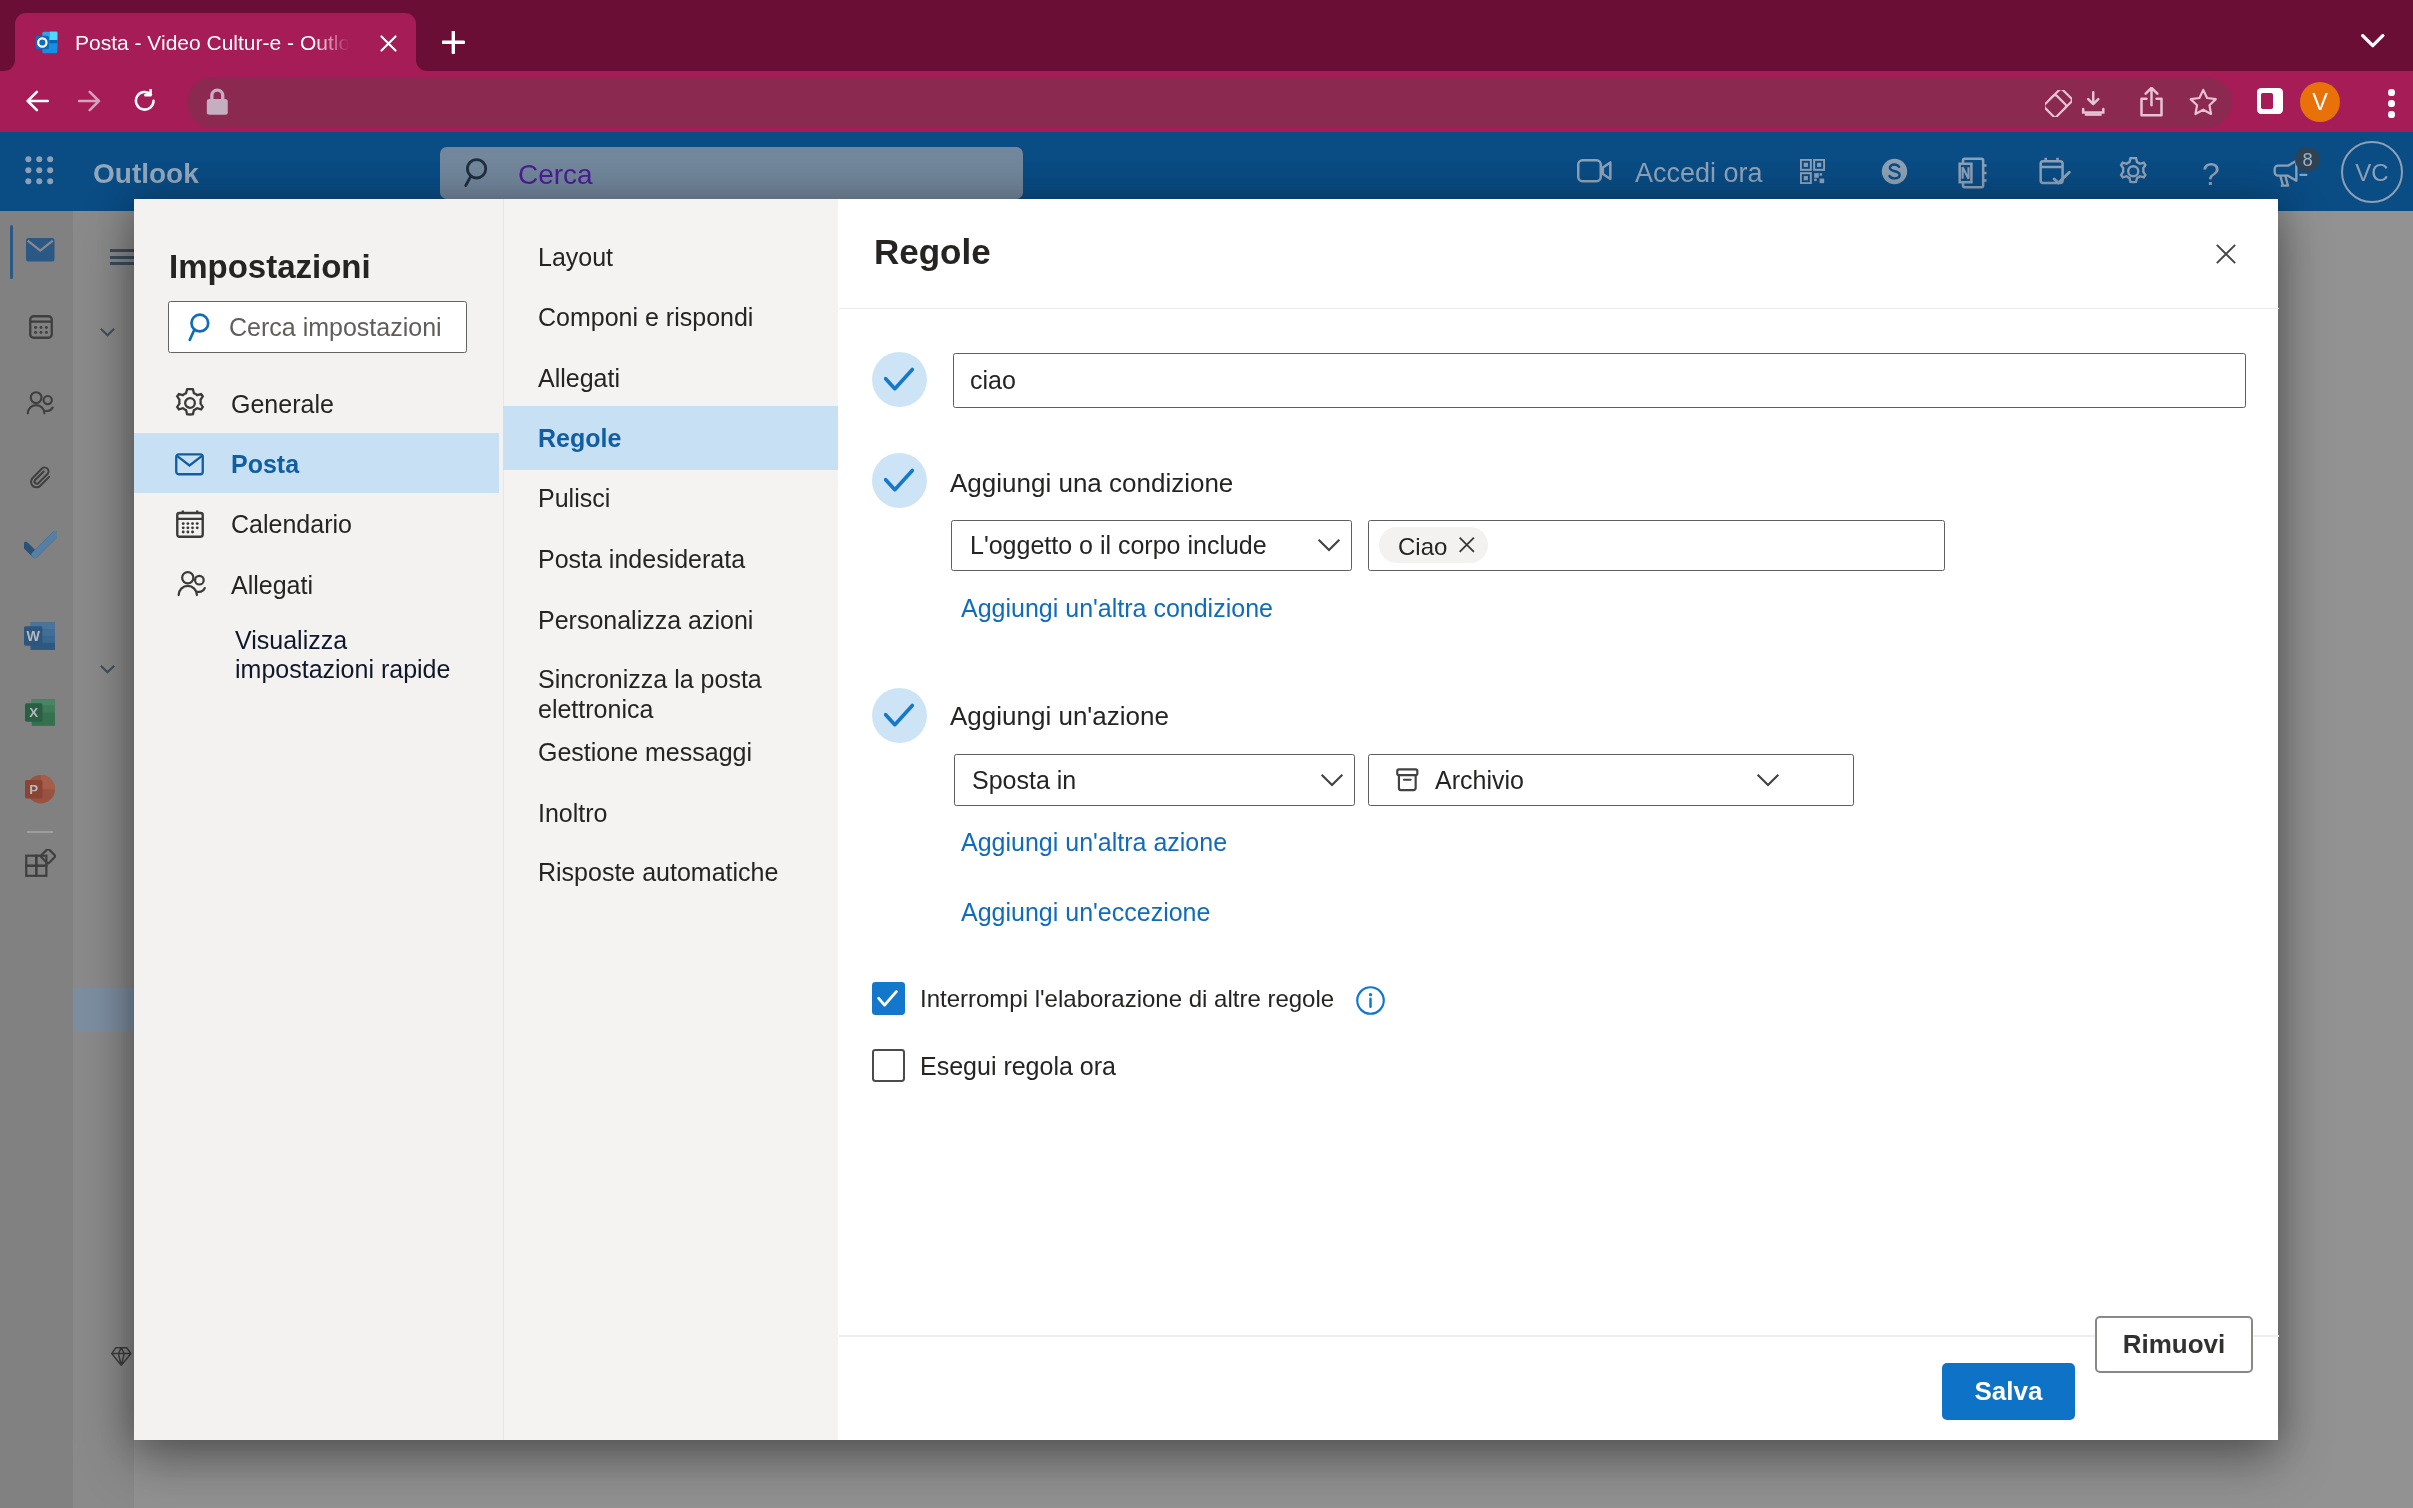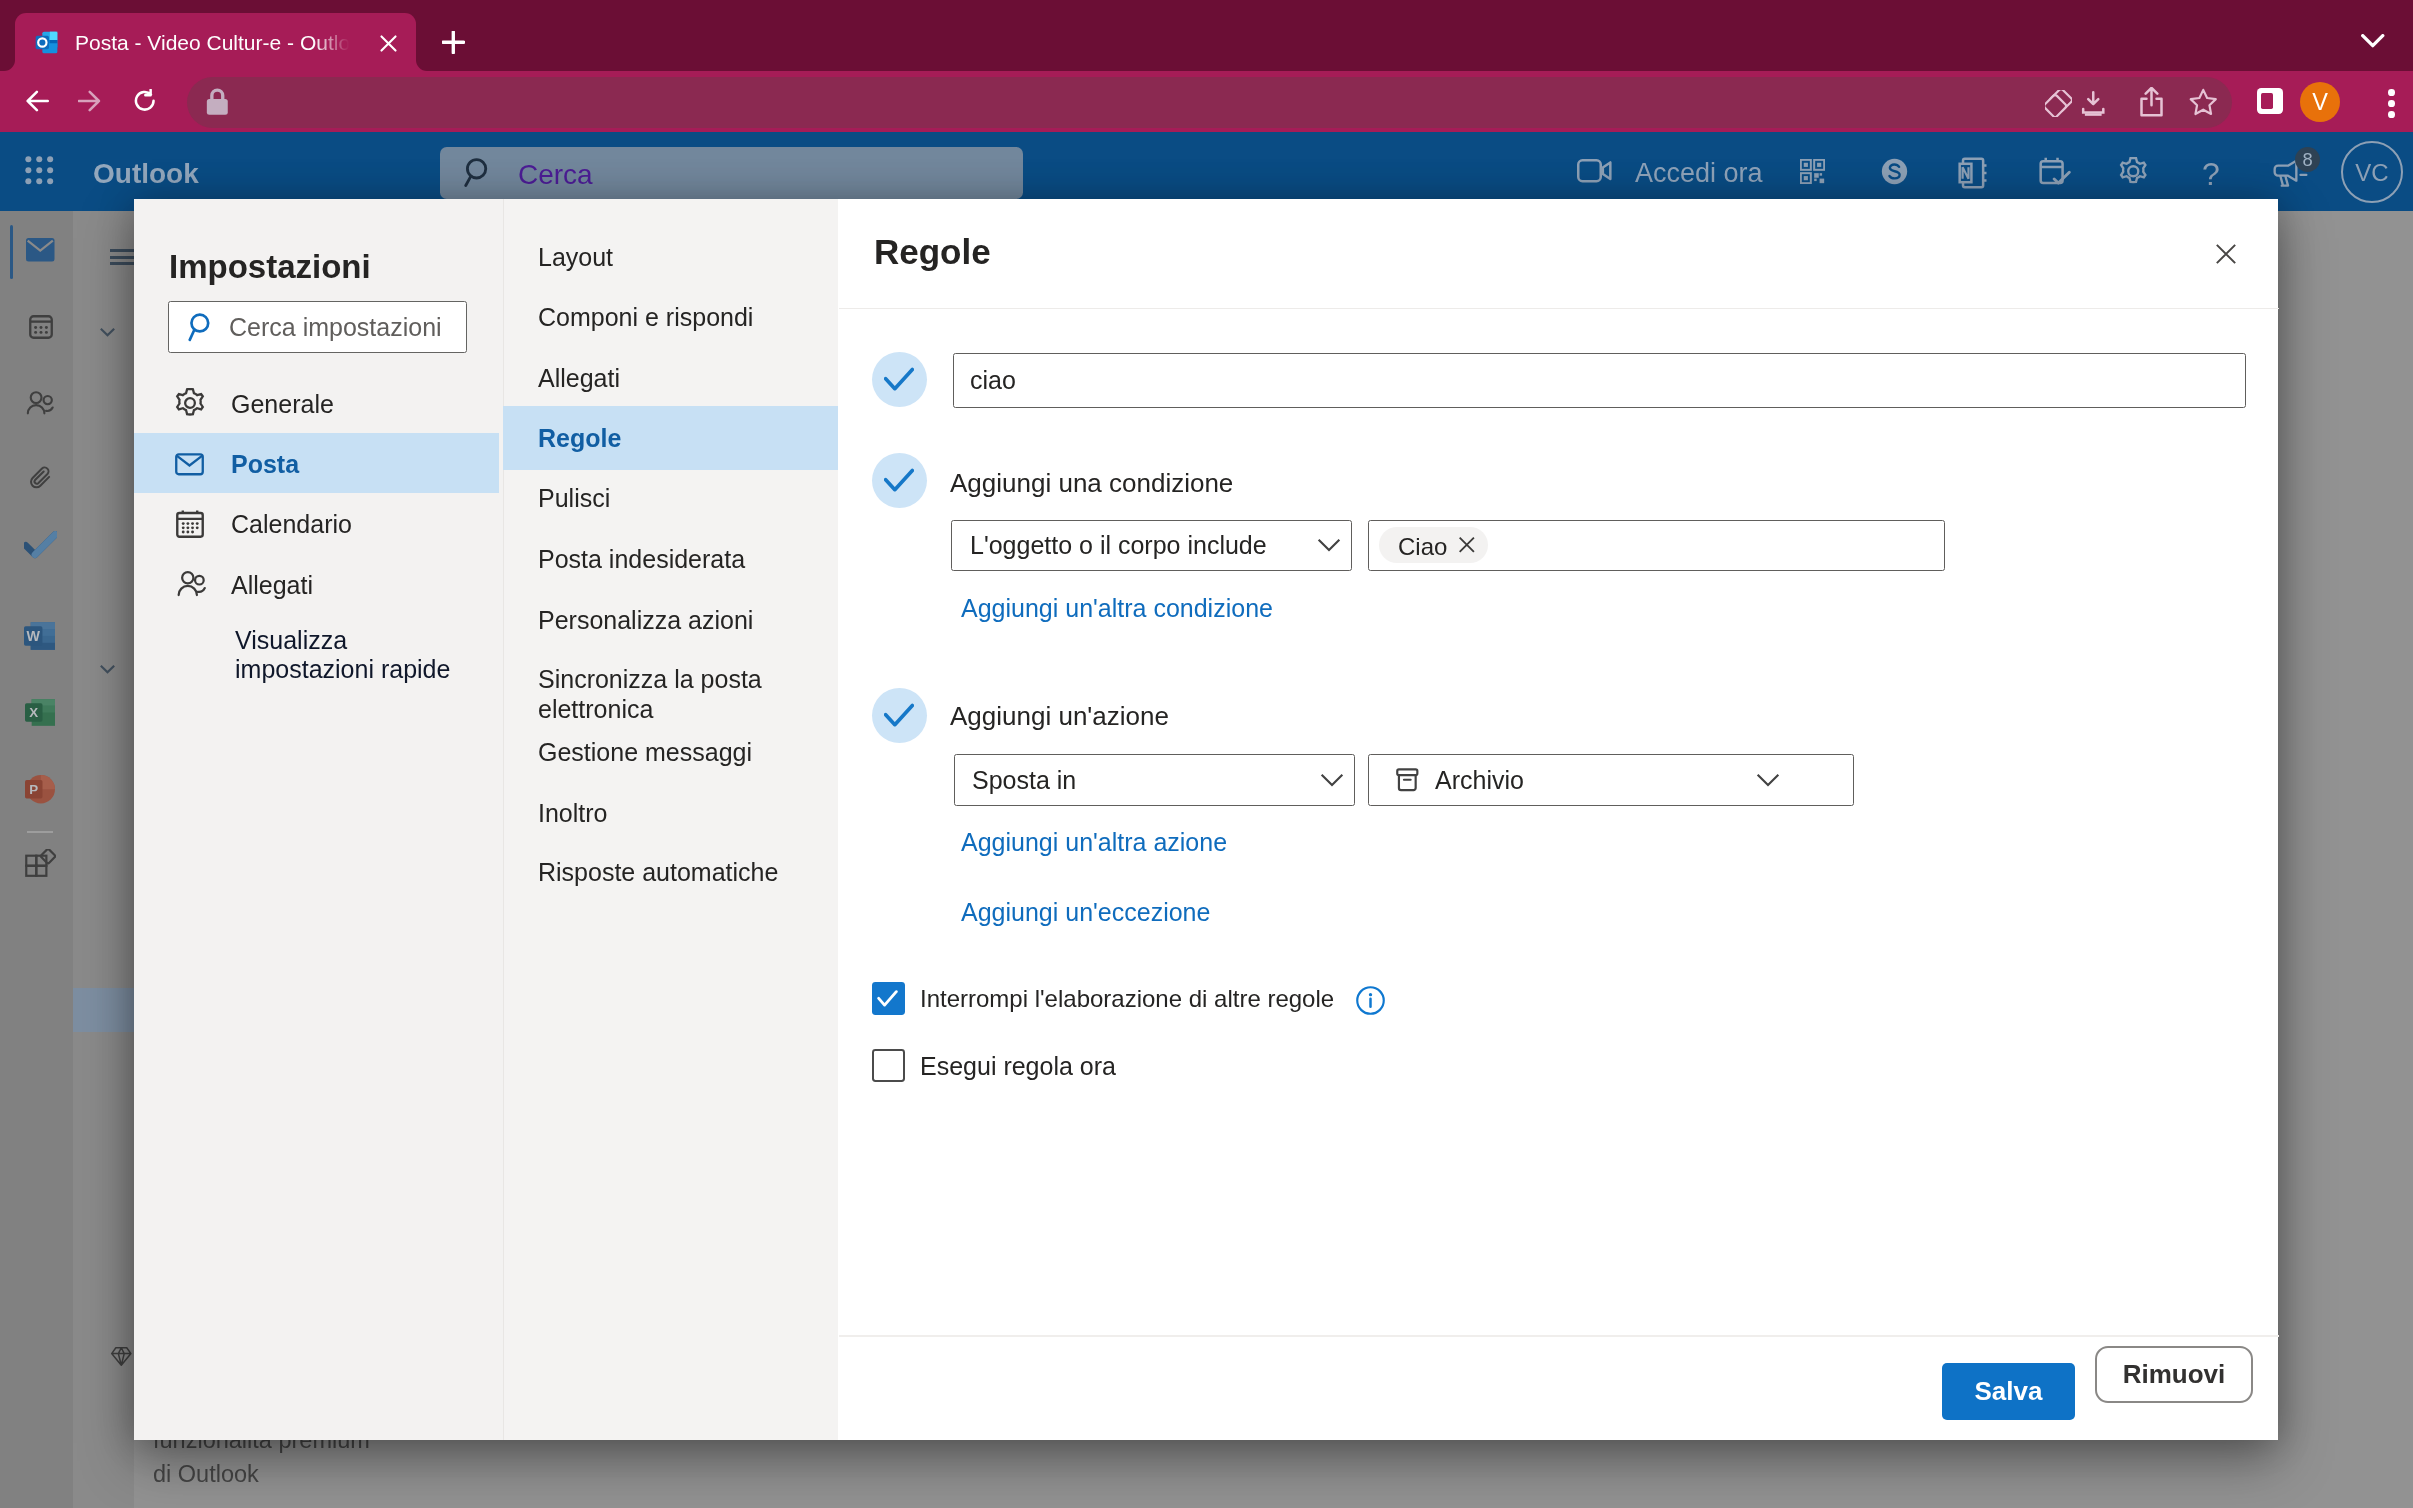--- a/index.html
+++ b/index.html
@@ -224,21 +224,20 @@
 <svg class="abs" style="left:99px;top:327px;" width="17" height="10" viewBox="0 0 20 12">
       <path d="M2 2 L10 10 L18 2" fill="none" stroke="#42505E" stroke-width="2.6"></path>
     </svg>
 <svg class="abs" style="left:99px;top:664px;" width="17" height="10" viewBox="0 0 20 12">
       <path d="M2 2 L10 10 L18 2" fill="none" stroke="#42505E" stroke-width="2.6"></path>
     </svg>
 <div class="abs" style="left:73px;top:988px;width:61px;height:44px;background:#7D8EA1;"></div>
 <svg class="abs" style="left:110px;top:1346px;" width="22.6" height="21" viewBox="0 0 27 25">
       <path d="M7 2 h13 l5 7 -11.5 14 L2 9 Z M2 9 h23 M10 9 l3.5 -7 M17 9 l-3.5 -7 M13.5 23 L10 9 M13.5 23 L17 9" fill="none" stroke="#3F3F3F" stroke-width="1.8" stroke-linejoin="round"></path>
     </svg>
-<div class="abs" style="left:153px;top:1423px;font-size:23.5px;color:#454545;line-height:34px;">funzionalità premium<br>di Outlook</div>
 
 <div class="abs" style="left:134px;top:199px;width:2144px;height:1241px;background:#fff;box-shadow:0 21px 50px rgba(0,0,0,0.35), 0 0 34px rgba(0,0,0,0.22);"></div>
 
 <div class="abs" style="left:134px;top:199px;width:369px;height:1241px;background:#F3F2F1;"></div>
 
 <div class="abs" style="left:503px;top:199px;width:335px;height:1241px;background:#F4F3F2;border-left:0.8px solid #E8E6E4;"></div>
 
 <div class="abs" style="left:169px;top:228px;font-size:33px;font-weight:600;color:#252423;margin-top:20px;">Impostazioni</div>
 <div class="abs" style="left:168px;top:301px;width:299px;height:52px;background:#fff;border:1.5px solid #646462;border-radius:2.5px;"></div>
 <svg class="abs" style="left:188px;top:313px;" width="27" height="28.5" viewBox="0 0 32 34">
@@ -362,16 +361,16 @@
 <svg class="abs" style="left:1356px;top:986px;" width="29" height="29" viewBox="0 0 35 35">
       <circle cx="17.5" cy="17.5" r="16" fill="none" stroke="#0F78D0" stroke-width="2.6"></circle>
       <circle cx="17.5" cy="10.5" r="2" fill="#0F78D0"></circle>
       <path d="M17.5 15.5 V25" stroke="#0F78D0" stroke-width="3" stroke-linecap="round"></path>
     </svg>
 <div class="abs" style="left:872px;top:1049px;width:33px;height:33px;background:#fff;border:2.2px solid #4B4B4B;border-radius:3.4px;"></div>
 <div class="abs" style="left:920px;top:1052px;font-size:25px;color:#252423;">Esegui regola ora</div>
 
 <div class="abs" style="left:839px;top:1335px;width:1440px;height:1.7px;background:#F0EEEC;"></div>
 <div class="abs" style="left:1942px;top:1363px;width:133px;height:57px;background:#0E72C6;border-radius:5px;color:#fff;font-size:26px;font-weight:600;text-align:center;line-height:57px;">Salva</div>
-<div class="abs" style="left:2095px;top:1346px;width:158px;height:57px;background:#fff;border:2px solid #8A8886;border-radius:13px;color:#323130;font-size:26px;font-weight:600;text-align:center;line-height:53px;">Rimuovi</div>
+<div class="abs" style="left:2095px;top:1316px;width:158px;height:57px;background:#fff;border:2px solid #8A8886;border-radius:5px;color:#323130;font-size:26px;font-weight:600;text-align:center;line-height:53px;">Rimuovi</div>
 
 </div>
 
 
 </body></html>

